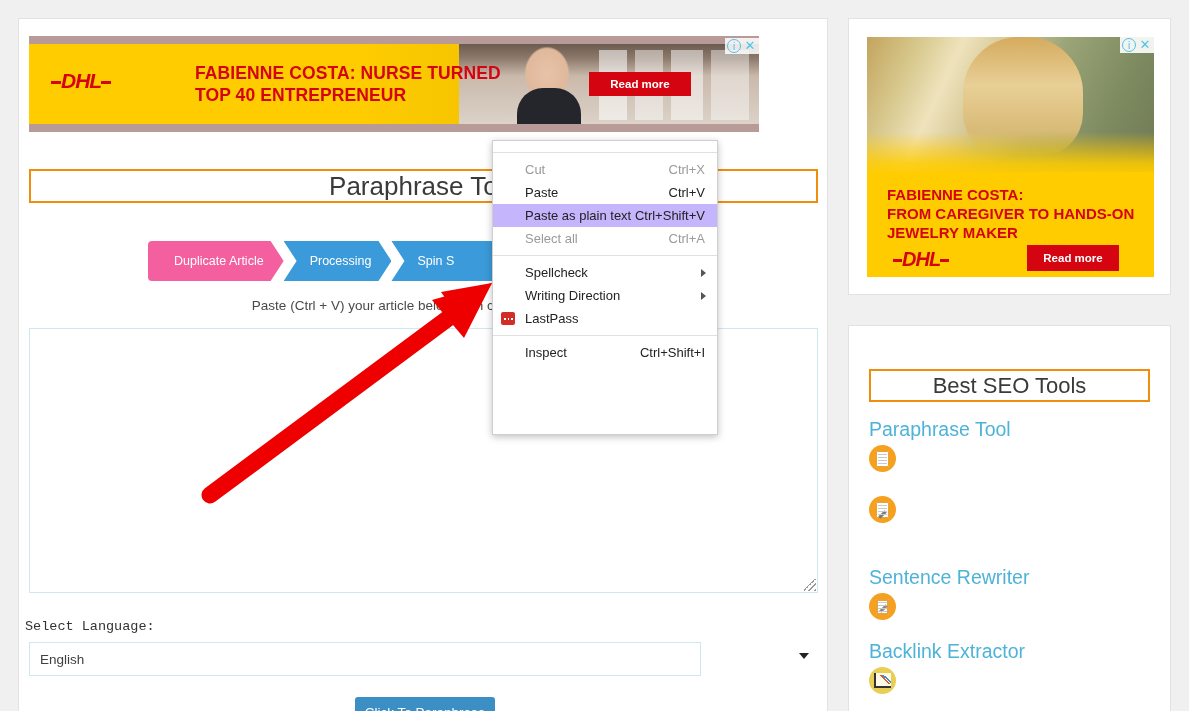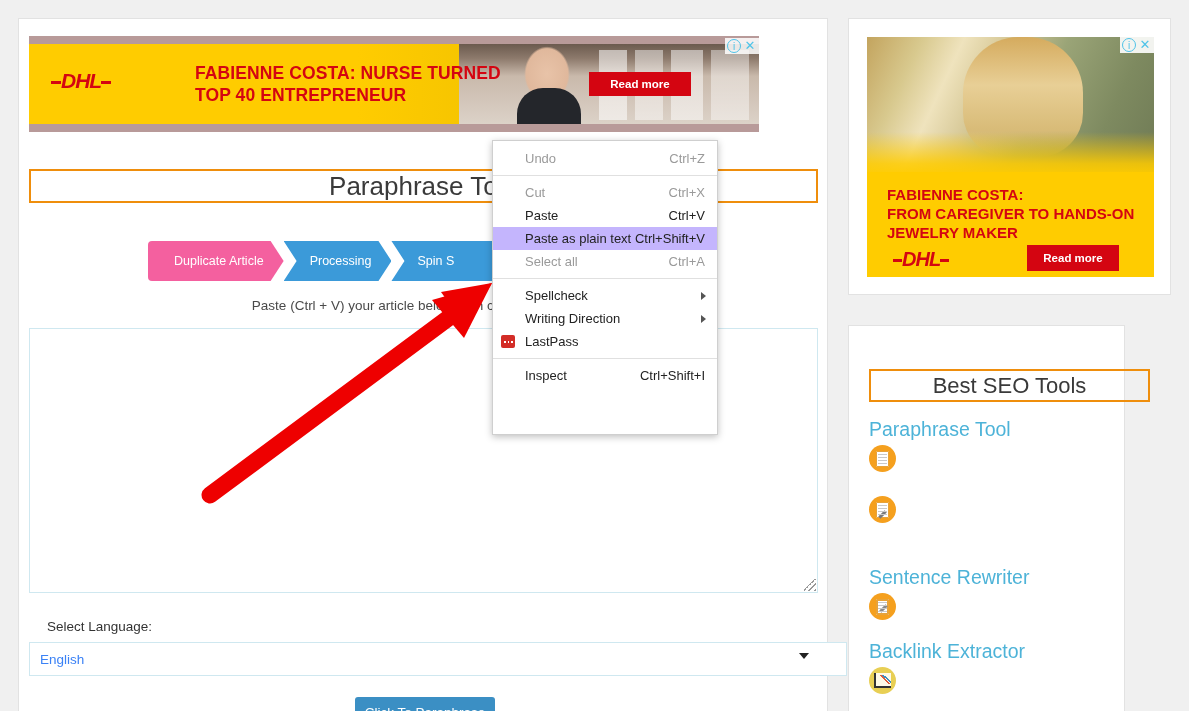--- a/index.html
+++ b/index.html
@@ -151,29 +151,29 @@
   }
   .resize-grip {
     position: absolute; left: 785px; top: 560px;
     width: 12px; height: 12px;
     background:
       linear-gradient(135deg, transparent 0 42%, #999 42% 50%, transparent 50% 66%, #999 66% 74%, transparent 74% 88%, #999 88% 96%, transparent 96%);
   }
 
   
   .lang-label {
-    position: absolute; left: 28px; top: 600px;
-    font-size: 13.5px; color: #333;
+    position: absolute; left: 6px; top: 600px;
+    font-size: 13.5px; color: #333; font-family: Liberation Mono, monospace;
   }
   .lang-select {
     position: absolute; left: 10px; top: 623px;
-    width: 818px; height: 34px;
+    width: 672px; height: 34px;
     border: 1px solid #cfe8f0;
     background: #fff;
-    font-size: 13.5px; color: #3b82f6;
+    font-size: 13.5px; color: #404040;
     padding: 0 10px;
     font-family: "Liberation Sans", sans-serif;
     appearance: none; -webkit-appearance: none;
     outline: none;
   }
   .lang-caret {
     position: absolute; left: 780px; top: 634px;
     width: 0; height: 0;
     border-left: 5px solid transparent;
     border-right: 5px solid transparent;
@@ -192,21 +192,21 @@
     cursor: pointer;
   }
 
   
   .side-card {
     position: absolute;
     background: #ffffff;
     border: 1px solid #e2e2e2;
   }
   .side-card-ad { left: 848px; top: 18px; width: 323px; height: 277px; }
-  .side-card-tools { left: 848px; top: 325px; width: 277px; height: 386px; border-bottom: none; }
+  .side-card-tools { left: 848px; top: 325px; width: 323px; height: 386px; border-bottom: none; }
 
   .ad-rect {
     position: absolute; left: 18px; top: 18px;
     width: 287px; height: 240px;
     overflow: hidden;
     background: linear-gradient(180deg,#9cab84 0%, #b9c0a2 22%, #d8cfae 46%, #ffcc00 52%, #ffcc00 100%);
   }
   .ad-rect-photo {
     position: absolute; left: 0; top: 0; width: 287px; height: 135px;
     background:
@@ -454,24 +454,20 @@
 
     <div class="tool-item" style="top:314px">
       <a class="tool-link" href="#">Backlink Extractor</a>
       <div class="tool-icon ic-yellow">
           <div class="ic-chart"></div>
         </div>
     </div>
   </div>
 
   <div class="ctx-menu" id="ctx-menu">
-      <div class="ctx-item disabled">
-        <span class="lbl">Undo</span>
-        <span class="acc">Ctrl+Z</span>
-      </div>
       <div class="ctx-sep"></div>
       <div class="ctx-item disabled">
         <span class="lbl">Cut</span>
         <span class="acc">Ctrl+X</span>
       </div>
       <div class="ctx-item">
         <span class="lbl">Paste</span>
         <span class="acc">Ctrl+V</span>
       </div>
       <div class="ctx-item highlight">

